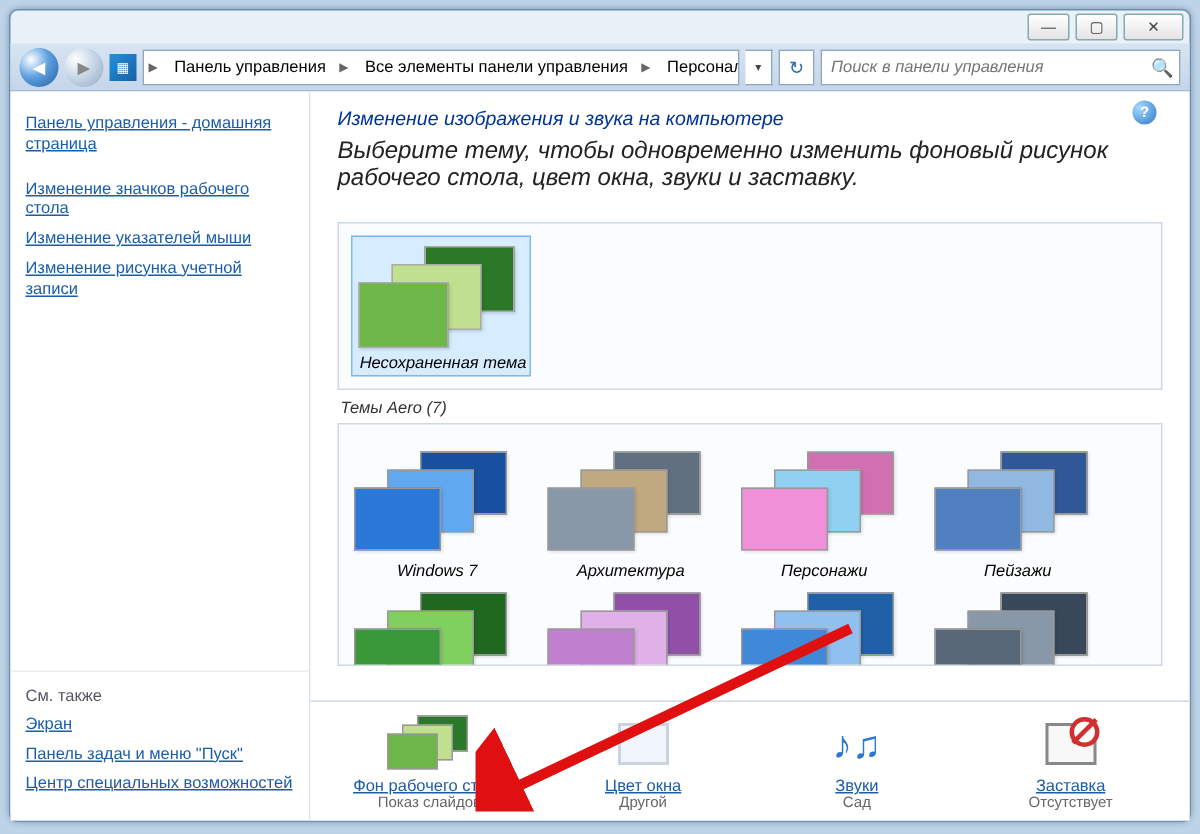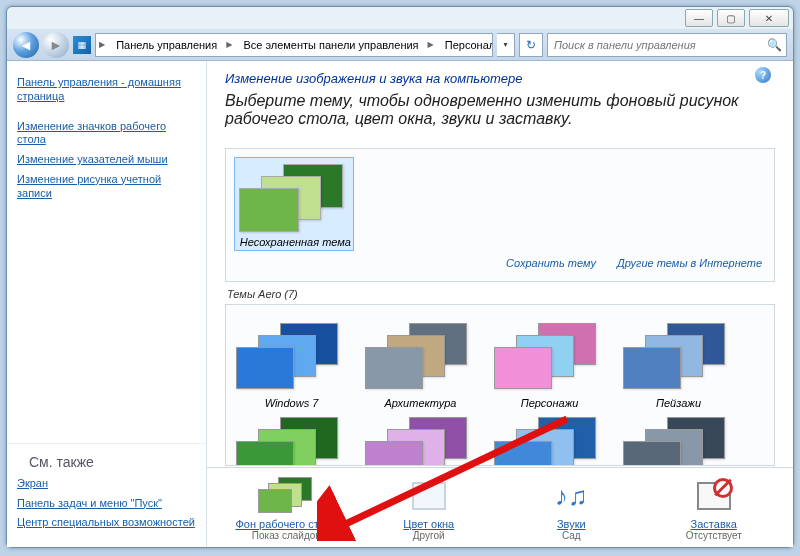--- a/index.html
+++ b/index.html
@@ -19,21 +19,21 @@
 .refresh-btn { width: 24px; height: 24px; background: #fff; border: 1px solid #8fa8c0; display:flex;align-items:center;justify-content:center;color:#2a68b0;font-size:12px;cursor:pointer; }
 .searchbox { width: 240px; height: 24px; background: #fff; border: 1px solid #8fa8c0; display: flex; align-items: center; }
 .searchbox input { flex: 1; border: none; outline: none; font-size: 11px; color: #888; font-style: italic; padding: 0 6px; }
 .searchbox .mag { width: 22px; text-align: center; color: #3878c0; font-size: 12px; cursor: pointer; }
 .body { display: flex; height: calc(100% - 54px); }
 .sidebar { width: 200px; background: #fff; border-right: 1px solid #d8e0e8; display: flex; flex-direction: column; font-size: 11px; }
 .side-top { padding: 12px 10px; }
 .side-link { color: #1a5da8; cursor: pointer; padding: 3px 0; line-height: 1.25; text-decoration: underline; }
 .side-spacer { flex: 1; }
 .side-bottom { padding: 10px 10px 14px; border-top: 1px solid #eee; }
-.side-head { color: #556; font-size: 14px; margin-bottom: 4px; margin-left: 12px; }
+.side-head { color: #556; font-size: 11px; margin-bottom: 4px; }
 .main { flex: 1; background: #fff; position: relative; overflow: hidden; }
 .help-icon { position: absolute; top: 6px; right: 22px; width: 16px; height: 16px; border-radius: 50%; background: radial-gradient(circle at 30% 30%,#a8d8ff,#2a78c8); color: #fff; font-size: 10px; font-weight: bold; display:flex;align-items:center;justify-content:center; cursor:pointer; }
 .content { padding: 10px 18px 0 18px; height: calc(100% - 80px); overflow-y: auto; overflow-x: hidden; font-style: italic; }
 .content::-webkit-scrollbar { width: 16px; }
 .content::-webkit-scrollbar-track { background: #f0f0f0; }
 .content::-webkit-scrollbar-thumb { background: #c8d4e0; border: 1px solid #a8b8c8; border-radius: 2px; }
 h1 { color: #003399; font-size: 13px; font-weight: normal; margin-bottom: 6px; }
 .desc { font-size: 16px; color: #222; margin-bottom: 20px; }
 .themebox { border: 1px solid #d0d8e0; padding: 8px; background: #fafcfe; }
 .theme-item { width: 120px; text-align: right; font-size: 11px; }
@@ -119,24 +119,20 @@
 
         <div class="themebox">
           <div class="theme-item selected">
             <div class="thumb-stack">
               <div class="layer l3" style="background: rgb(42, 120, 40);"></div>
               <div class="layer l2" style="background: rgb(192, 224, 144);"></div>
               <div class="layer l1" style="background: rgb(111, 182, 74);"></div>
             </div>
             <div>Несохраненная тема</div>
           </div>
-          <div class="theme-links">
-            <a>Сохранить тему</a>
-            <a>Другие темы в Интернете</a>
-          </div>
         </div>
 
         <div class="cat-label">Темы Aero (7)</div>
 
         <div class="themebox" style="padding:8px 8px 0">
           <div class="theme-row">
             <div class="aero-thumb">
               <div class="imgbox">
                   <div class="layer" style="left: 44px; top: 2px; background: rgb(24, 80, 160);"></div>
                   <div class="layer" style="left: 22px; top: 14px; background: rgb(96, 168, 240);"></div>

